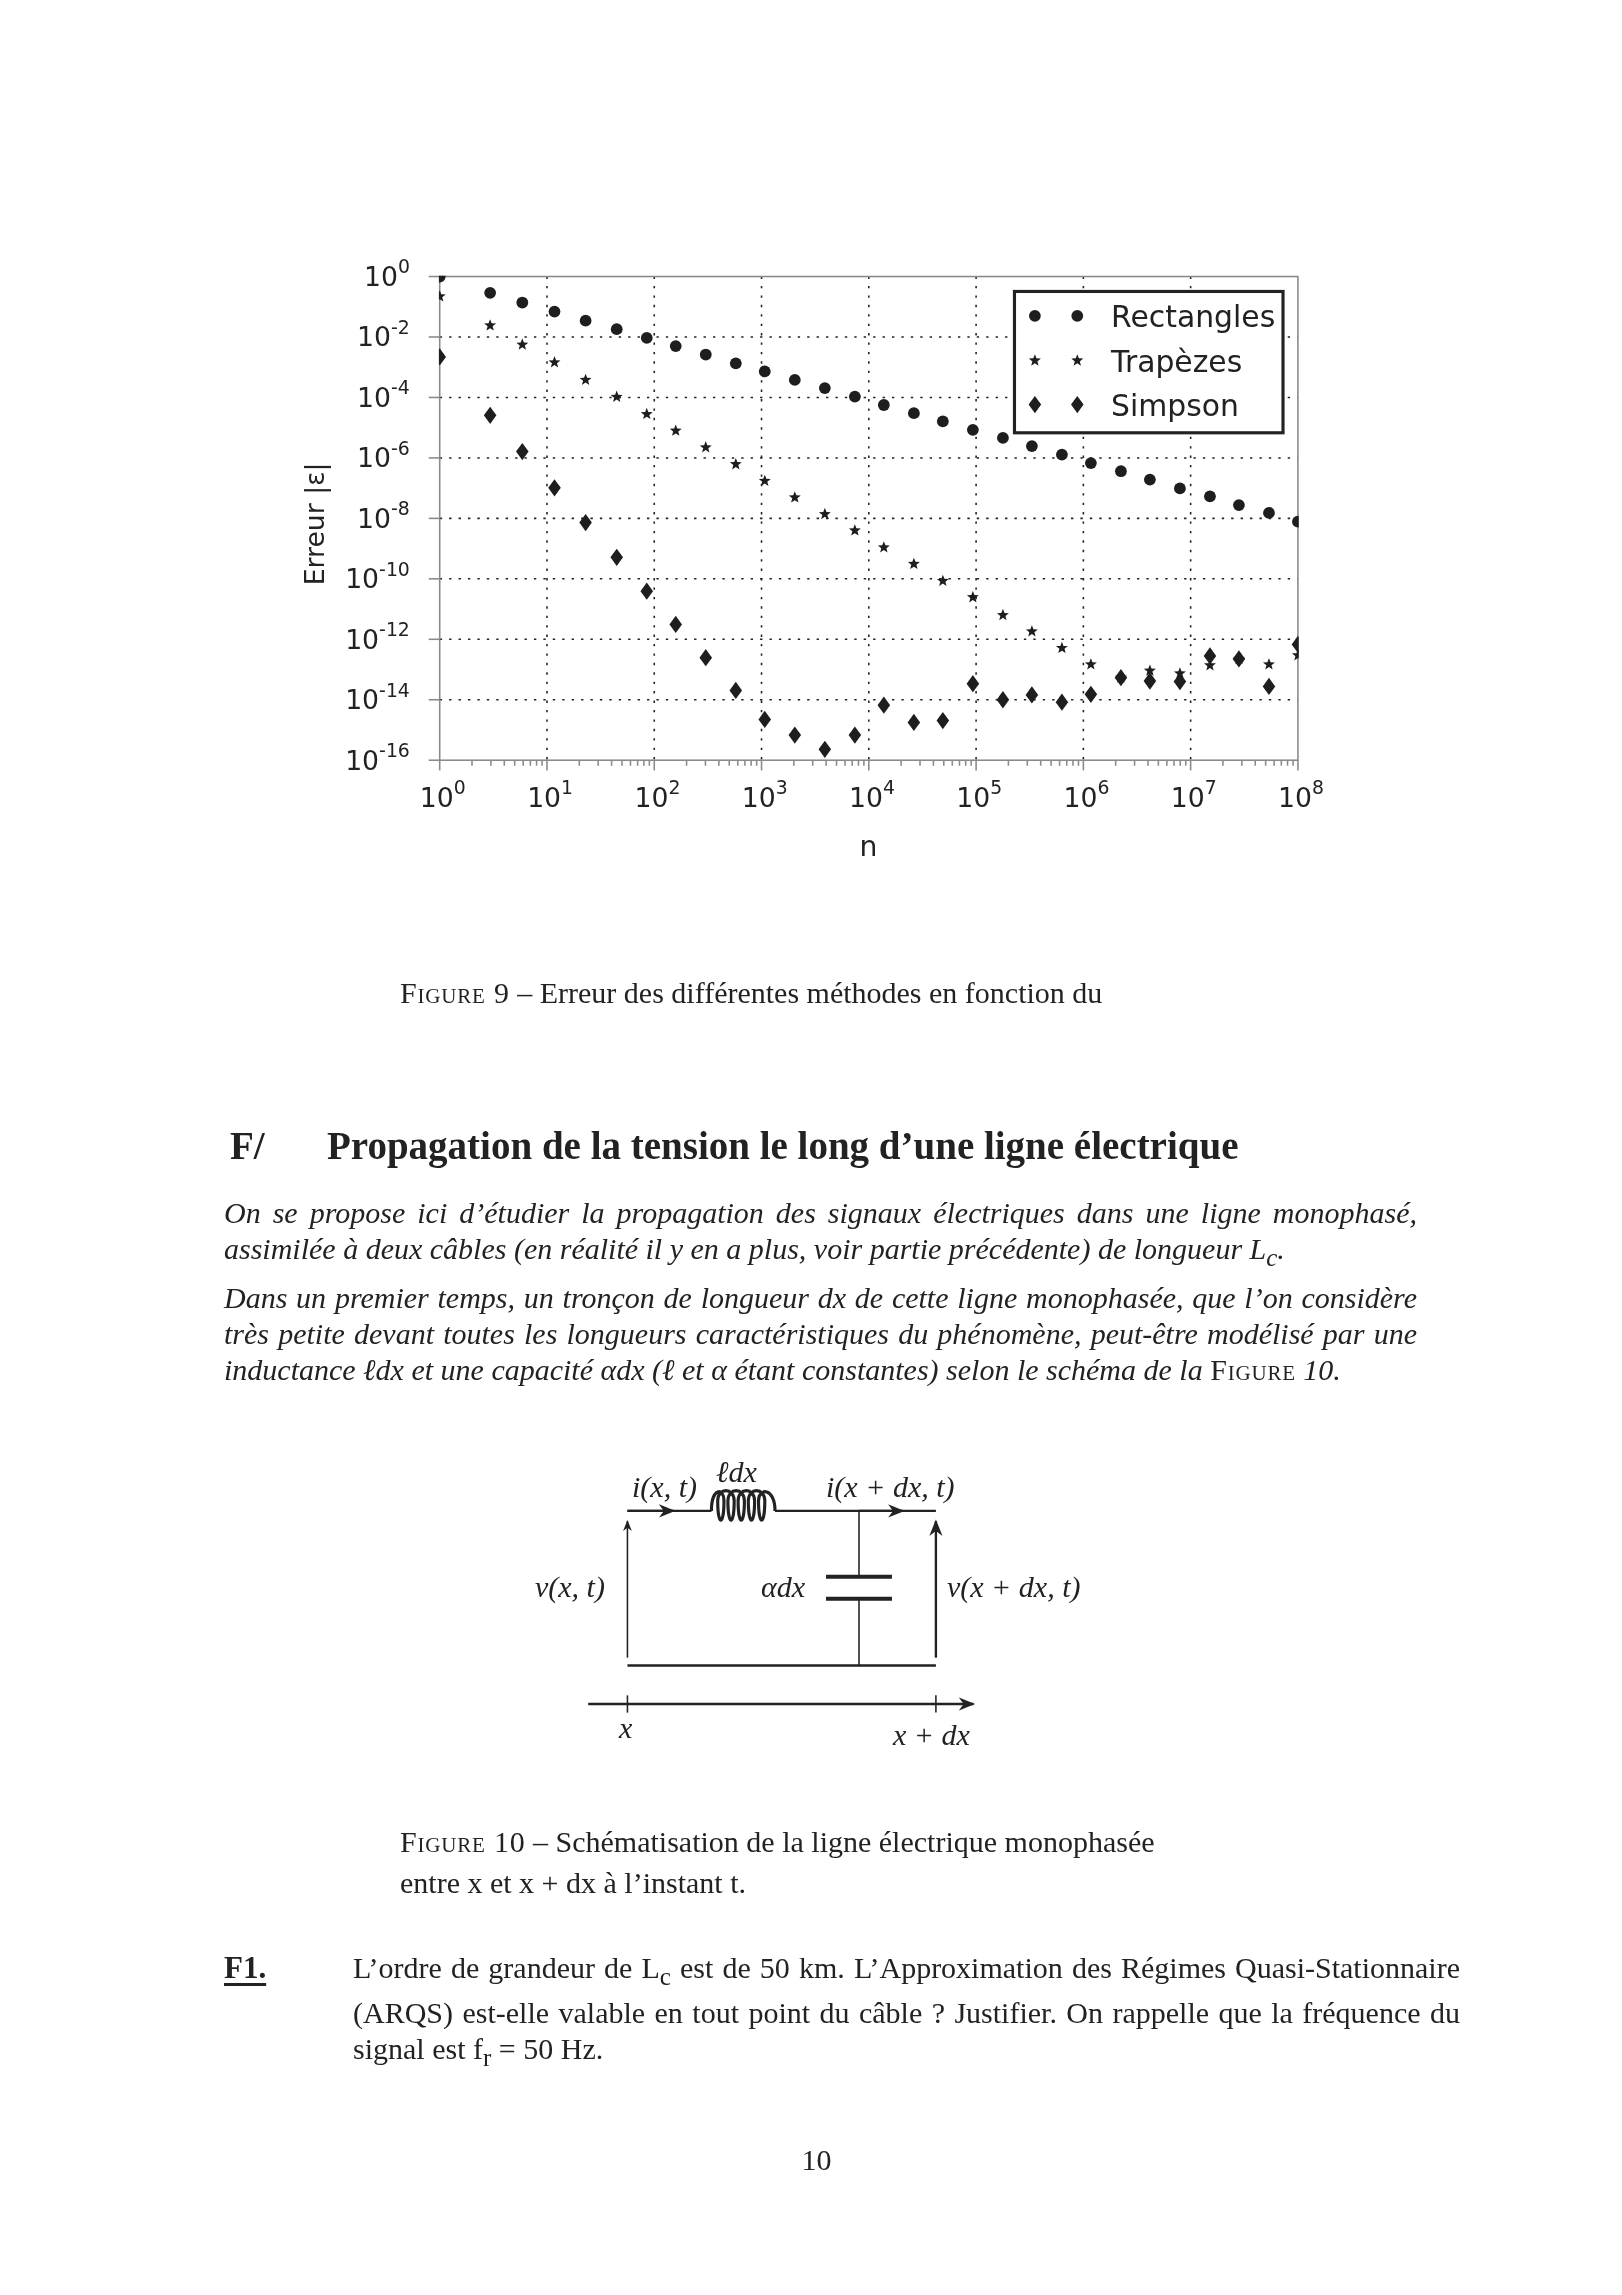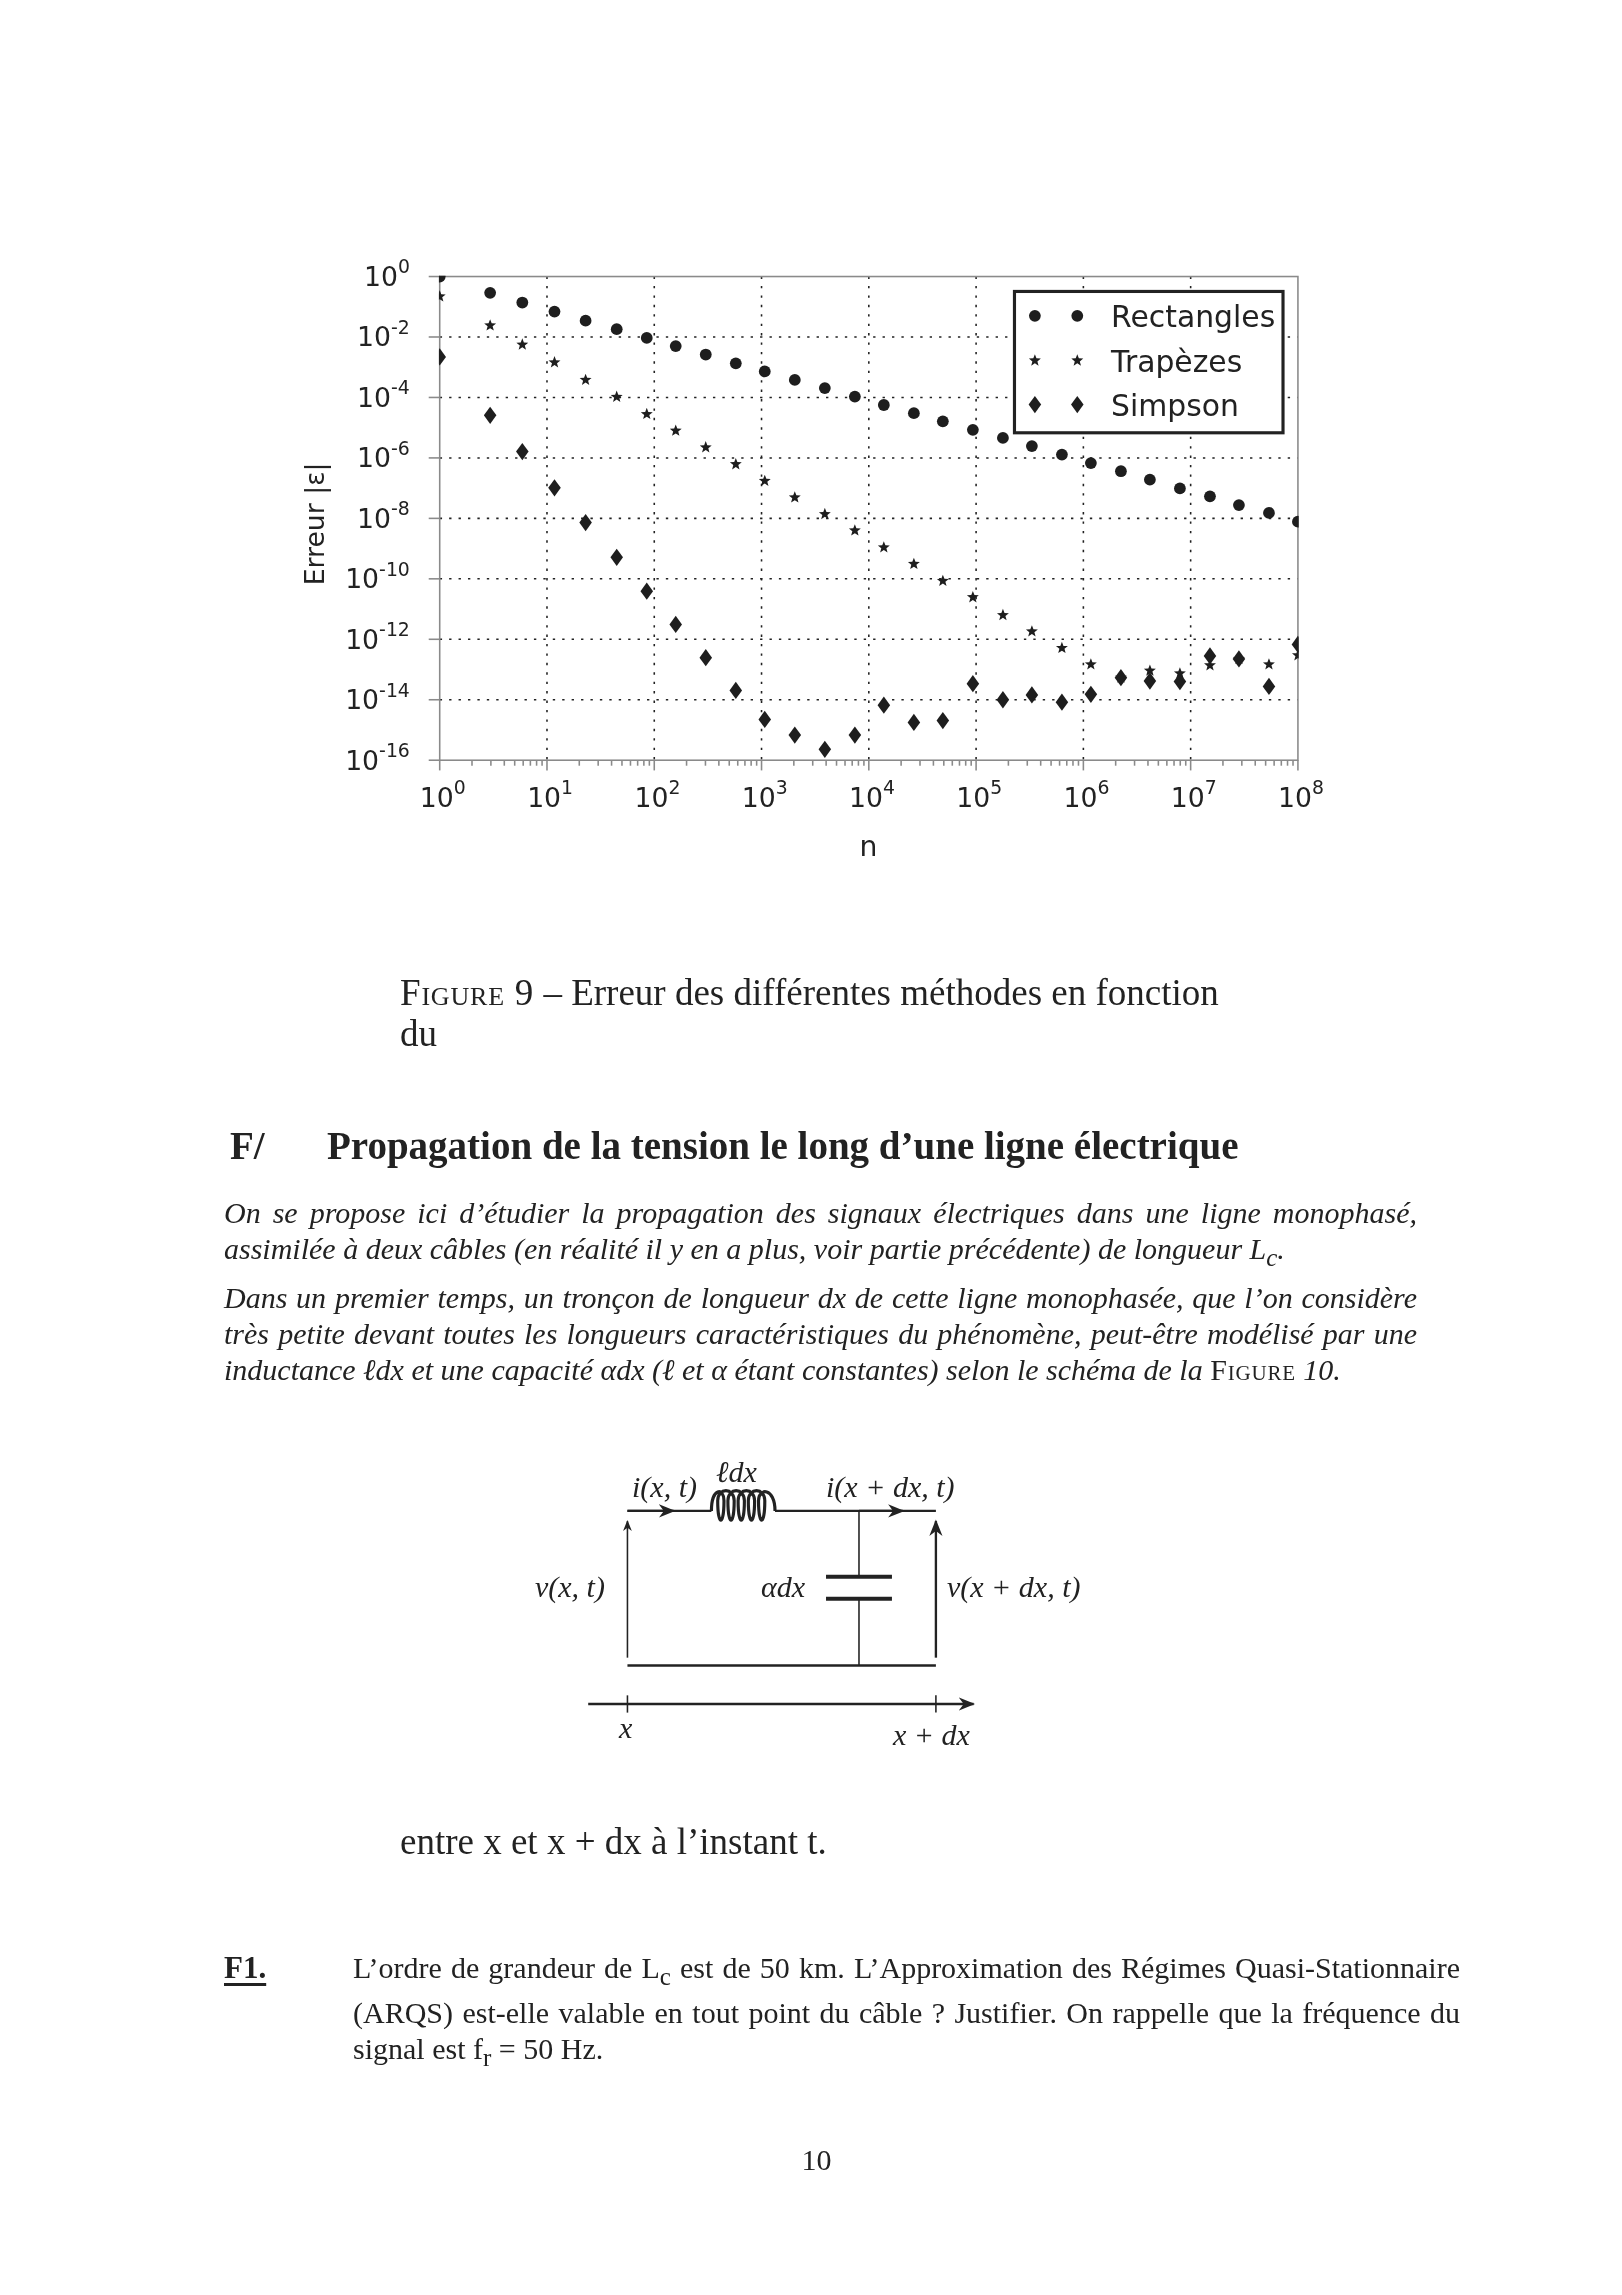--- a/index.html
+++ b/index.html
@@ -1,19 +1,19 @@
 <!DOCTYPE html>
 <html style="font-size:12.6px"><head>
 <meta charset="utf-8">
 <style>
   html, body { margin: 0; padding: 0; background: #ffffff; }
   body { width: 1623px; height: 2295px; position: relative; overflow: hidden; color: #222222; }
   .serif { font-family: "Liberation Serif", "DejaVu Serif", serif; }
   #chart { position: absolute; left: 0; top: 0; }
-  .caption { position: absolute; left: 400px; font-size: 37px; line-height: 41px; width: 864px; }
+  .caption { position: absolute; left: 400px; font-size: 30px; line-height: 41px; width: 864px; }
   .sc { font-variant: small-caps; letter-spacing: 0.8px; }
   .heading { position: absolute; top: 1123px; font-size: 39px; font-weight: bold; }
   .para { position: absolute; left: 224px; width: 1193px; font-size: 30px; line-height: 36px; font-style: italic; text-align: justify; }
   .para .upright { font-style: normal; }
   .mi { font-style: italic; }
   .q-label { position: absolute; left: 224px; top: 1950px; font-size: 31px; font-weight: bold; text-decoration: underline; text-underline-offset: 4.7px; }
   .q-text { position: absolute; left: 310px; top: 1950px; width: 1107px; font-size: 30px; line-height: 36px; text-align: justify; margin-left: 43px; }
   .pagenum { position: absolute; left: 777px; width: 79px; text-align: center; top: 2143px; font-size: 30px; }
   #circuit { position: absolute; left: 0; top: 0; }
   .clabel { position: absolute; font-size: 30px; white-space: nowrap; }
@@ -306,20 +306,21 @@
 <div class="clabel serif mi" style="left:632px; top:1470px;">i(x, t)</div>
 <div class="clabel serif mi" style="left:716px; top:1455px;">ℓdx</div>
 <div class="clabel serif mi" style="left:826px; top:1470px;">i(x + dx, t)</div>
 <div class="clabel serif mi" style="left:535px; top:1570px;font-style:italic;">v(x, t)</div>
 <div class="clabel serif mi" style="left:761px; top:1570px;">αdx</div>
 <div class="clabel serif mi" style="left:947px; top:1570px;">v(x + dx, t)</div>
 <div class="clabel serif mi" style="left:619px; top:1711px;">x</div>
 <div class="clabel serif mi" style="left:893px; top:1718px;">x + dx</div>
 
 <div class="caption serif" style="top:1821px;">
+  <div><span class="sc">Figure 10</span><span> – </span><span>Schématisation de la ligne électrique monophasée</span></div>
   <div><span>entre x et x + dx à l’instant t.</span></div>
 </div>
 
 <div class="q-label serif">F1.</div>
 <div class="q-text serif">
   <span>L’ordre de grandeur de L</span><sub>c</sub><span> est de 50 km. L’Approximation des Régimes Quasi-Stationnaire (ARQS) est-elle valable en tout point du câble ? Justifier. On rappelle que la fréquence du signal est f</span><sub>r</sub><span> = 50 Hz.</span>
 </div>
 
 <div class="pagenum serif">10</div>
 

